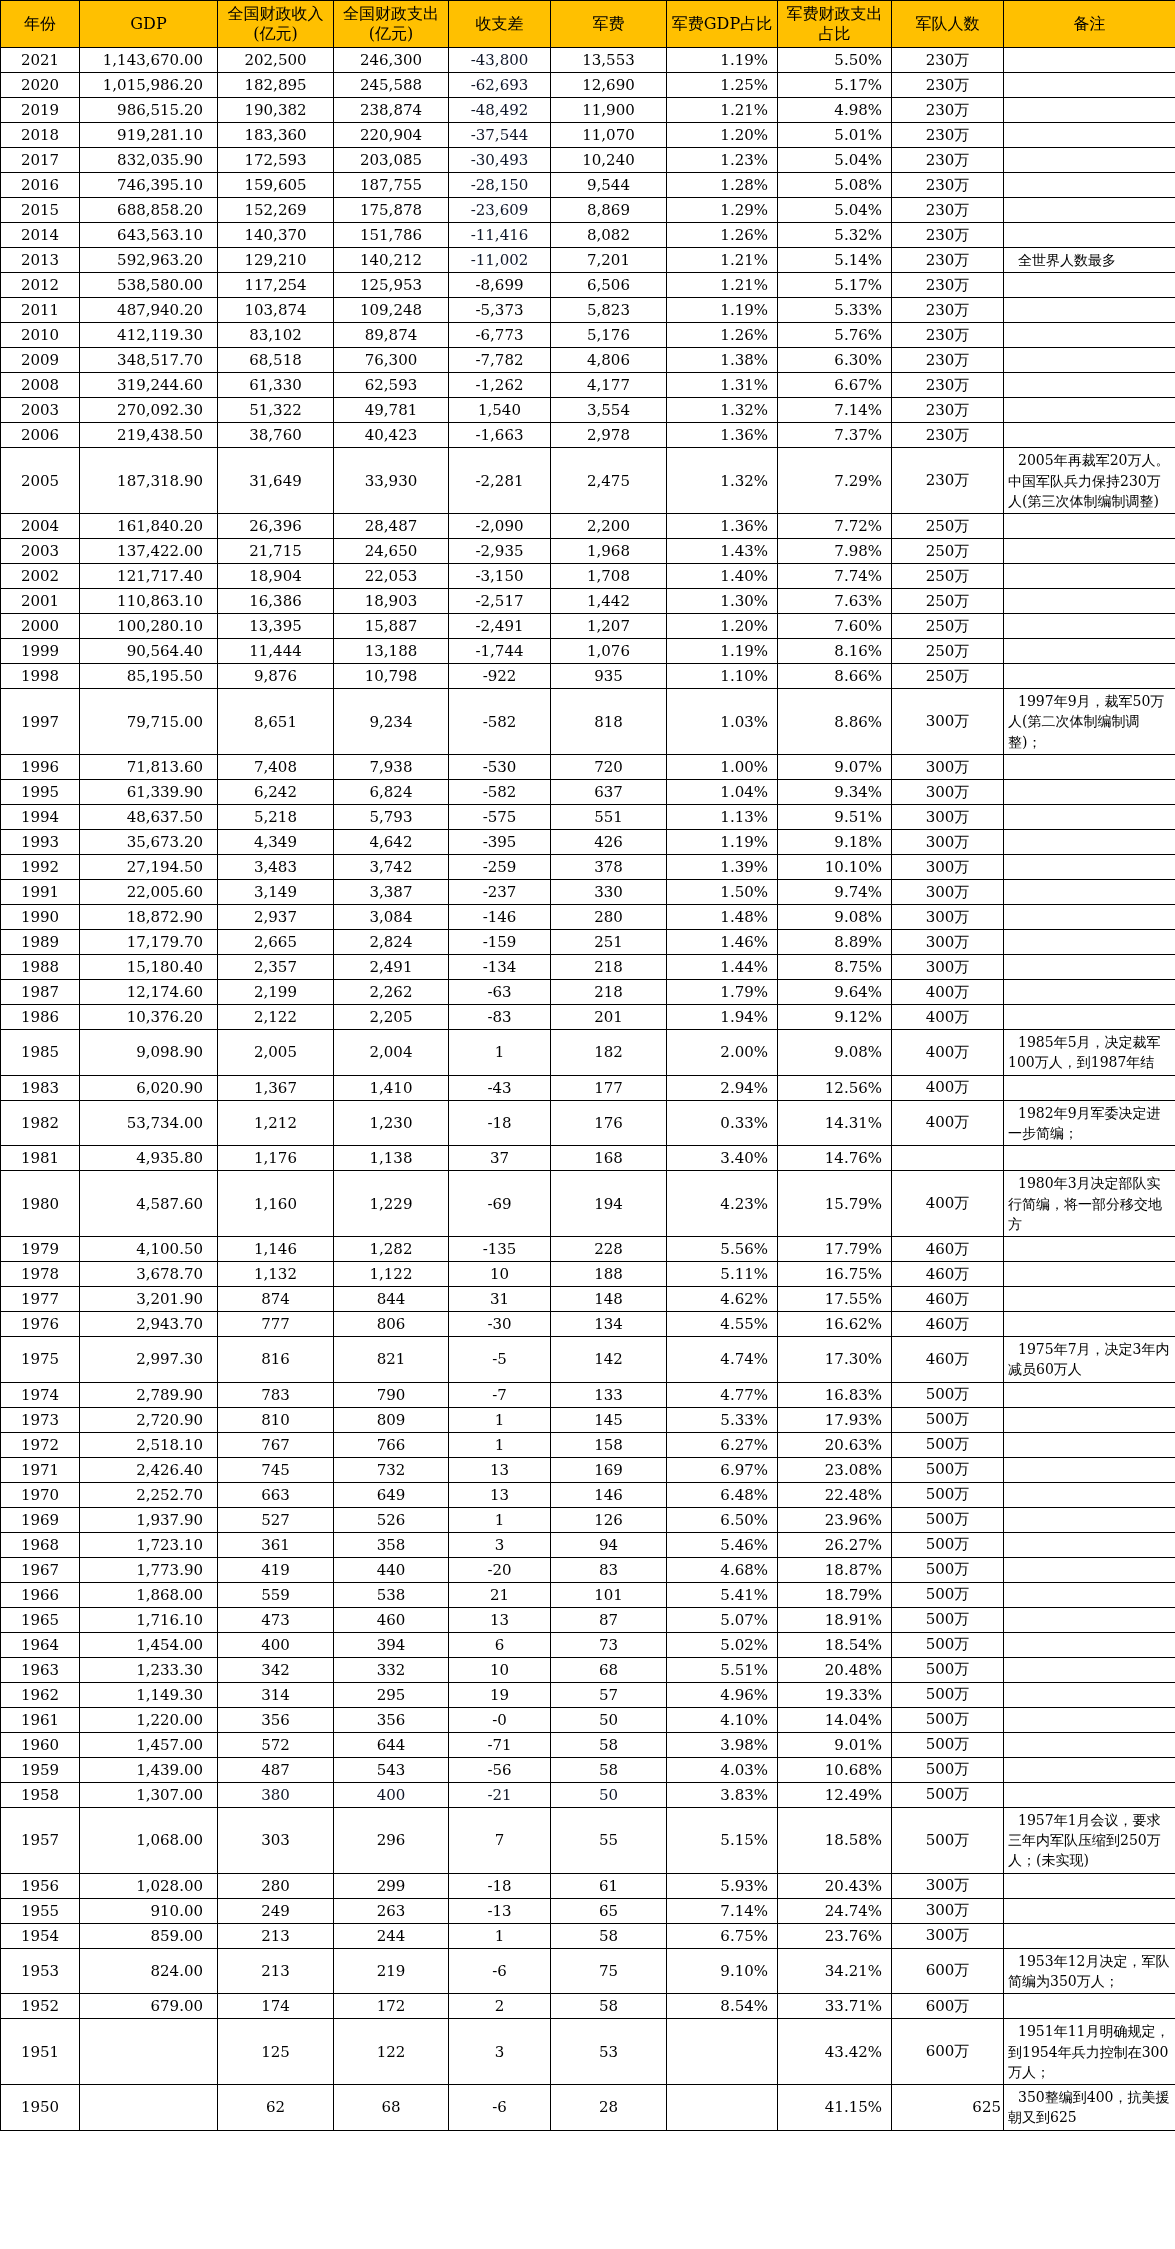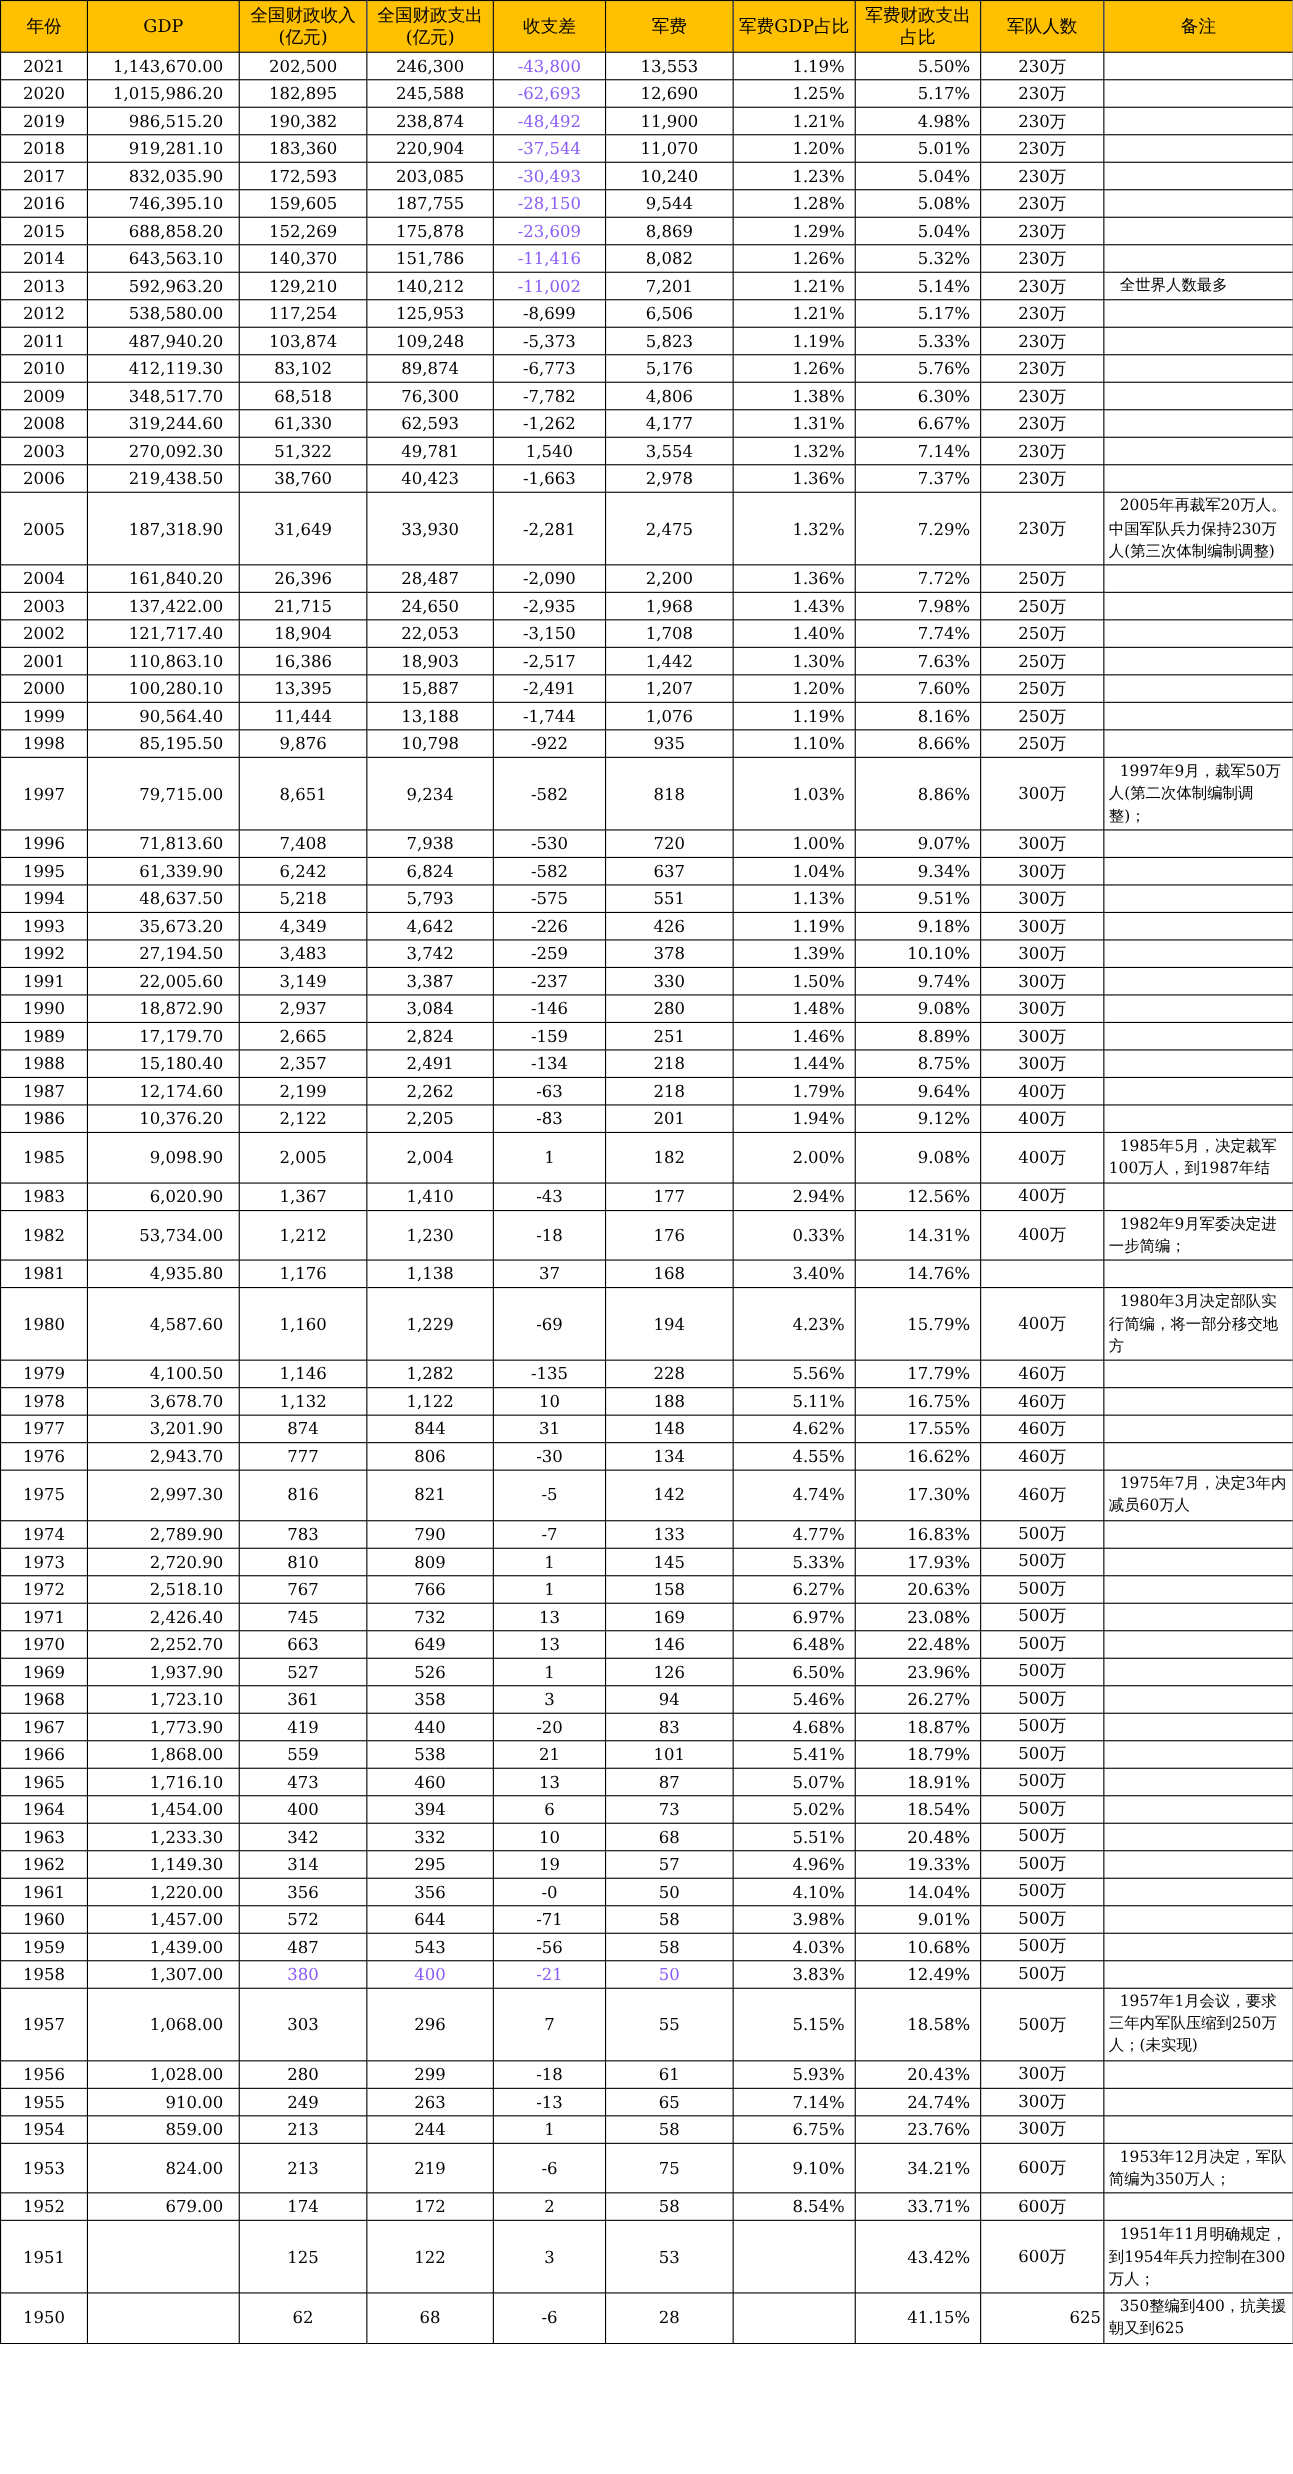--- a/index.html
+++ b/index.html
@@ -11,21 +11,21 @@
   th{background:#FFC000;font-weight:normal;font-size:16px;text-align:center;
      white-space:pre-line;line-height:1.25;padding:2px 1px;}
   tbody tr{height:25px;}
   td{font-size:15px;padding:1px 2px;}
   .c-year{text-align:center;}
   .c-gdp{text-align:right;padding-right:14px;}
   .c-num{text-align:center;}
   .c-pct{text-align:right;padding-right:9px;}
   .c-troops{text-align:center;}
   .c-note{text-align:left;font-size:14px;line-height:1.45;padding:2px 4px;text-indent:10px;}
-  .red{color:#8b5cf6;}
+  .red{color:#0f172a;}
   .r-align{text-align:right;}
   .watermark{position:absolute;left:930px;top:2150px;font-size:36px;font-weight:bold;
      color:rgba(145,145,145,0.55);white-space:nowrap;letter-spacing:2px;pointer-events:none;}
 </style>
 </head>
 <body>
 
 <div class="page">
   <table>
     <colgroup>
@@ -392,21 +392,21 @@
           <td class="c-pct">1.13%</td>
           <td class="c-pct">9.51%</td>
           <td class="c-troops">300万</td>
           <td class="c-note"></td>
         </tr>
         <tr>
           <td class="c-year">1993</td>
           <td class="c-gdp">35,673.20</td>
           <td class="c-num">4,349</td>
           <td class="c-num">4,642</td>
-          <td class="c-num">-226</td>
+          <td class="c-num">-395</td>
           <td class="c-num">426</td>
           <td class="c-pct">1.19%</td>
           <td class="c-pct">9.18%</td>
           <td class="c-troops">300万</td>
           <td class="c-note"></td>
         </tr>
         <tr>
           <td class="c-year">1992</td>
           <td class="c-gdp">27,194.50</td>
           <td class="c-num">3,483</td>

